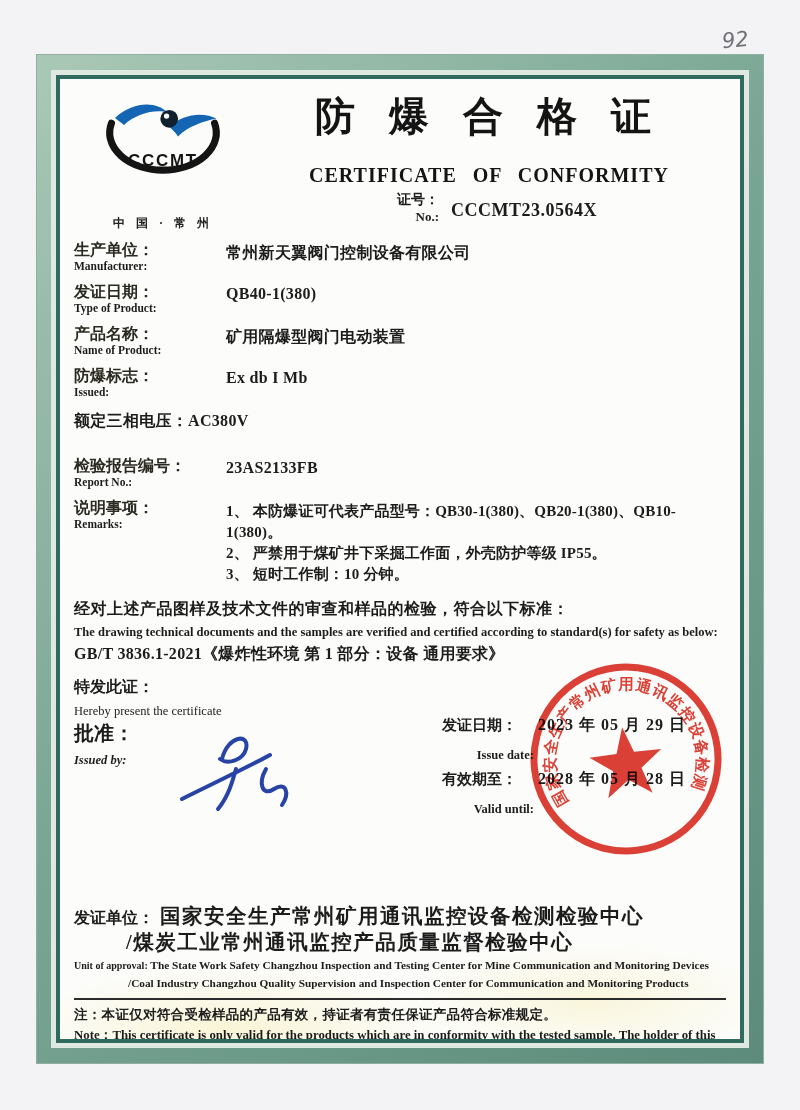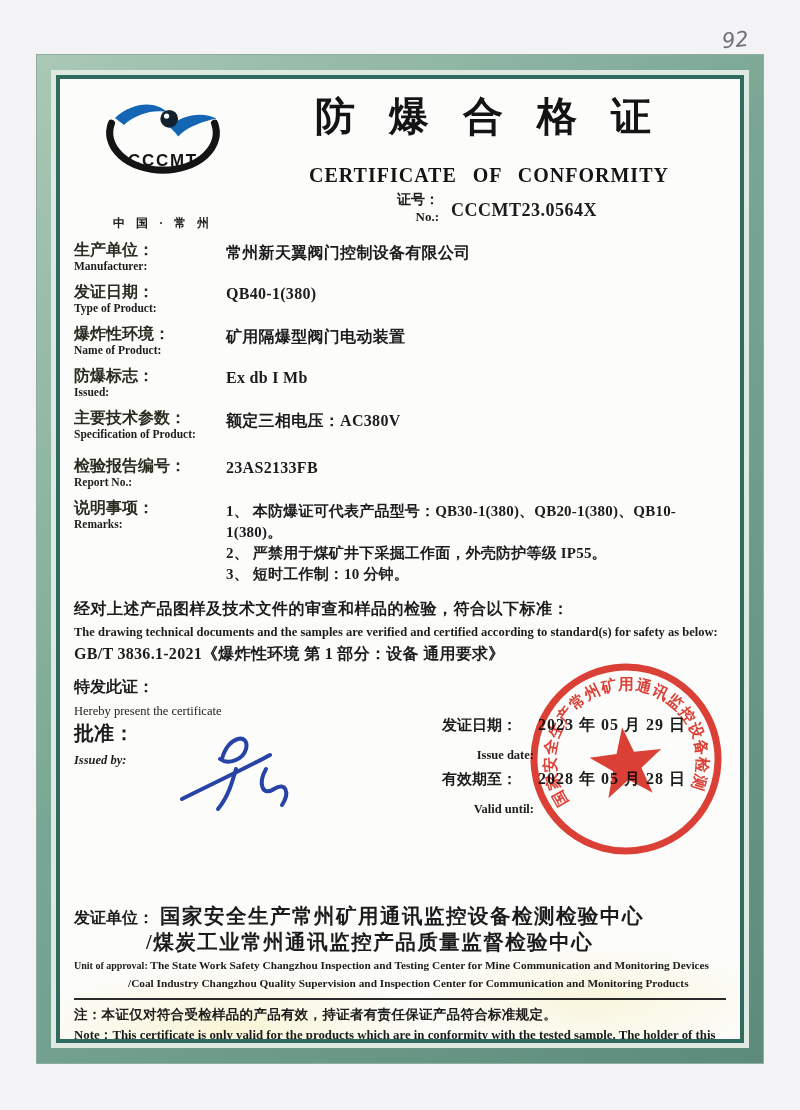--- a/index.html
+++ b/index.html
@@ -76,21 +76,21 @@
   .date-label-en { font-size:12.5px; font-weight:bold; text-align:right; width:92px; margin:2px 0 6px 0; }
   .seal {
     position:absolute; left:452px; top:-18px; width:200px; height:200px;
     mix-blend-mode:multiply; opacity:.92; transform:rotate(-7deg);
   }
   
   .approval { margin-top:30px; }
   .approval-line1 { display:flex; align-items:baseline; }
   .approval-label-cn { font-size:16px; font-weight:bold; flex:0 0 86px; }
   .approval-org-cn { font-size:20.5px; font-weight:bold; letter-spacing:1.5px; line-height:26px; }
-  .approval-org-cn2 { margin-left:72px; }
+  .approval-org-cn2 { margin-left:52px; }
   .approval-en { font-size:11.3px; font-weight:bold; line-height:15px; margin-top:3px; }
   .approval-en .lead { font-size:10px; }
   .approval-en2 { margin-left:54px; }
   .divider { border:none; border-top:2.5px solid #2b2b2b; margin:7px 0 6px 0; }
   
   .note-cn { font-size:13.5px; font-weight:bold; letter-spacing:.3px; }
   .note-en { font-size:12.8px; font-weight:bold; line-height:16px; margin-top:3px; }
 </style>
 </head>
 <body>
@@ -140,39 +140,35 @@
       <div class="field-row">
         <div class="field-label">
           <div class="label-cn">发证日期：</div>
           <div class="label-en">Type of Product:</div>
         </div>
         <div class="field-value">QB40-1(380)</div>
       </div>
 
       <div class="field-row">
         <div class="field-label">
-          <div class="label-cn">爆炸性环境：</div>
+          <div class="label-cn">产品名称：</div>
           <div class="label-en">Name of Product:</div>
         </div>
         <div class="field-value">矿用隔爆型阀门电动装置</div>
       </div>
 
       <div class="field-row">
         <div class="field-label">
           <div class="label-cn">防爆标志：</div>
           <div class="label-en">Issued:</div>
         </div>
         <div class="field-value">Ex db I Mb</div>
       </div>
 
       <div class="field-row">
-        <div class="field-label">
-          <div class="label-cn">主要技术参数：</div>
-          <div class="label-en">Specification of Product:</div>
-        </div>
         <div class="field-value">额定三相电压：AC380V</div>
       </div>
 
       <div class="field-row row-report">
         <div class="field-label">
           <div class="label-cn">检验报告编号：</div>
           <div class="label-en">Report No.:</div>
         </div>
         <div class="field-value">23AS2133FB</div>
       </div>

